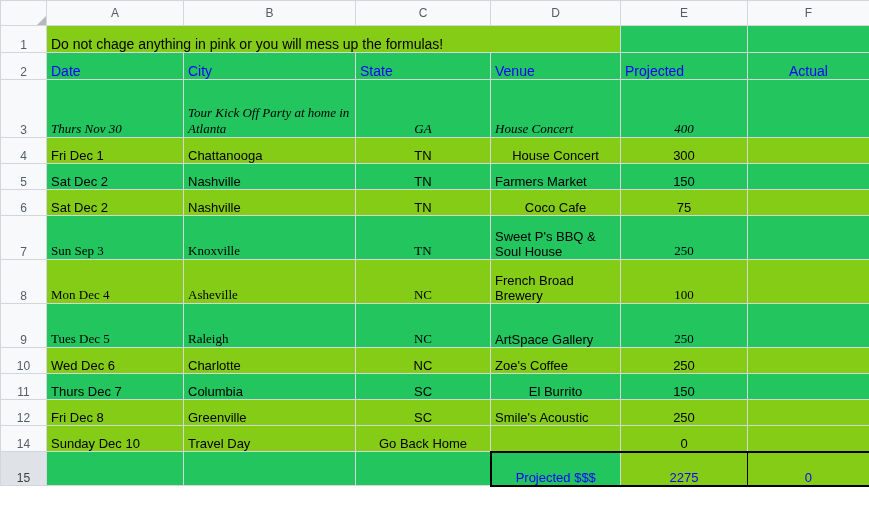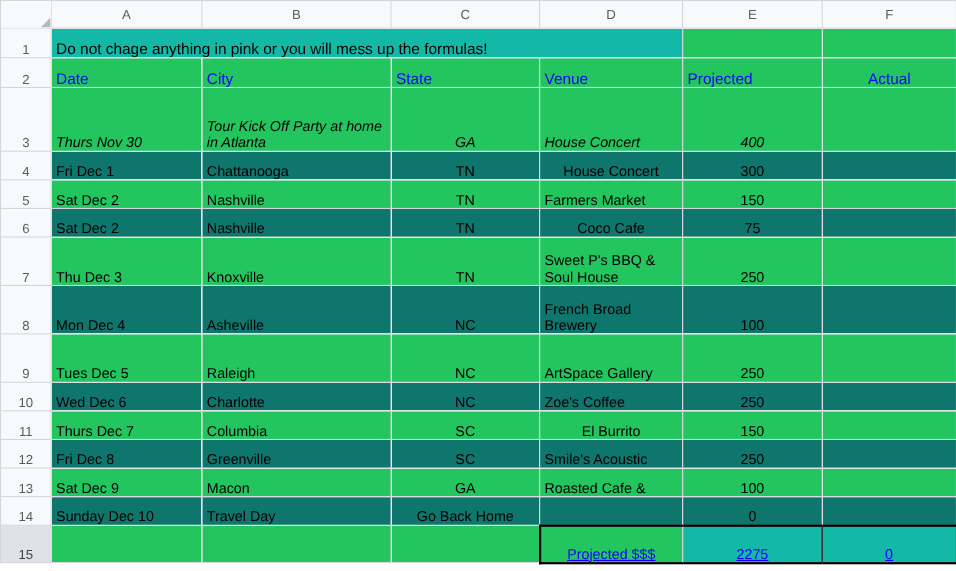--- a/index.html
+++ b/index.html
@@ -71,44 +71,44 @@
 
   
   col.cA { width: 137px; }
   col.cB { width: 172px; }
   col.cC { width: 135px; }
   col.cD { width: 130px; }
   col.cE { width: 127px; }
   col.cF { width: 122px; }
 
   
-  .shade  { background: #0f766e; }
+  .shade  { background: #84cc16; }
   .white  { background: #22c55e; }
-  .pink   { background: #14b8a6; }
+  .pink   { background: #84cc16; }
   .bluebold { color: #1400ff; font-weight: bold; }
   .bolditalic { font-weight: bold; font-style: italic; }
   .bold { font-weight: bold; }
   .ar { }
   .ac { text-align: center; }
   .al { text-align: left; }
-  .vb { vertical-align: bottom; }
+  .vb { vertical-align: bottom; font-family: Liberation Serif, serif; }
   .vm { vertical-align: middle; }
 
   
   .h-r1 { height: 27px; }
   .h-r2 { height: 27px; }
   .h-r3 { height: 58px; }
   .h-std { height: 26px; }
   .h-tall { height: 44px; }
   .h-r15 { height: 34px; }
 
   
   .selL { border-left: 2px solid #000 !important; }
   .selR { border-right: 2px solid #000 !important; }
-  .selT { border-top: 2px solid #000 !important; text-decoration: underline; }
+  .selT { border-top: 2px solid #000 !important; }
   .selB { border-bottom: 2px solid #000 !important; }
   .selMid { border-left: 1px solid #000 !important; border-right: 1px solid #000 !important; }
 
   .banner {
     font-weight: bold;
     font-size: 14px;
     color: #000;
     vertical-align: middle;
     text-align: left;
     white-space: nowrap;
@@ -194,21 +194,21 @@
         <td class="shade ar vm">Sat Dec 2</td>
         <td class="shade al vm">Nashville</td>
         <td class="shade ac vm">TN</td>
         <td class="shade ac vm">Coco Cafe</td>
         <td class="shade ac vm">75</td>
         <td class="shade"></td>
       </tr>
 
       <tr class="h-tall">
         <td class="rowhead">7</td>
-        <td class="white ar vb">Thu Dec 3</td>
+        <td class="white ar vb">Sun Sep 3</td>
         <td class="white al vb">Knoxville</td>
         <td class="white ac vb">TN</td>
         <td class="white al vm">Sweet P's BBQ &amp; Soul House</td>
         <td class="white ac vb">250</td>
         <td class="white"></td>
       </tr>
 
       <tr class="h-tall">
         <td class="rowhead">8</td>
         <td class="shade ar vb">Mon Dec 4</td>
@@ -252,29 +252,20 @@
       <tr class="h-std">
         <td class="rowhead">12</td>
         <td class="shade ar vm">Fri Dec 8</td>
         <td class="shade al vm">Greenville</td>
         <td class="shade ac vm">SC</td>
         <td class="shade al vm">Smile's Acoustic</td>
         <td class="shade ac vm">250</td>
         <td class="shade"></td>
       </tr>
 
-      <tr class="h-std">
-        <td class="rowhead">13</td>
-        <td class="white ar vm">Sat Dec 9</td>
-        <td class="white al vm">Macon</td>
-        <td class="white ac vm">GA</td>
-        <td class="white al vm">Roasted Cafe &amp;</td>
-        <td class="white ac vm">100</td>
-        <td class="white"></td>
-      </tr>
 
       <tr class="h-std">
         <td class="rowhead">14</td>
         <td class="shade ar vm">Sunday Dec 10</td>
         <td class="shade al vm">Travel Day</td>
         <td class="shade ac vm overflow-cell">Go Back Home</td>
         <td class="shade ac vm"></td>
         <td class="shade ac vm bold">0</td>
         <td class="shade"></td>
       </tr>

